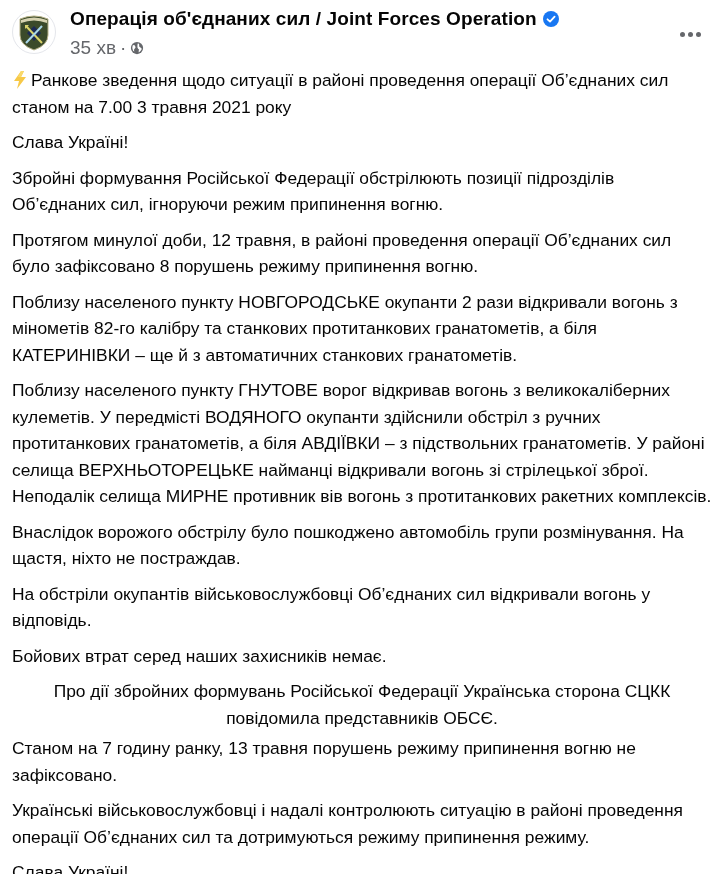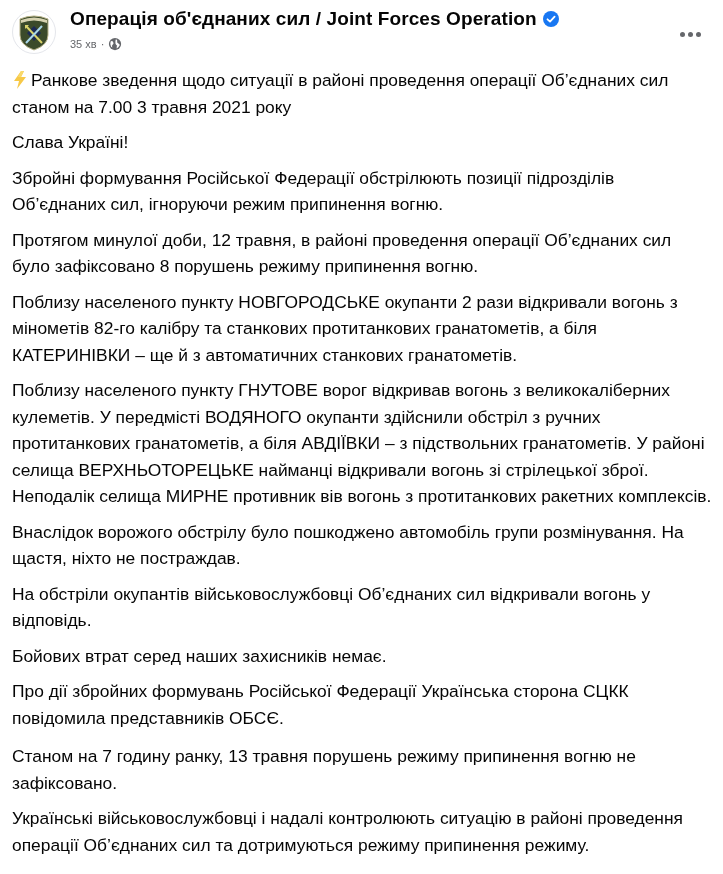--- a/index.html
+++ b/index.html
@@ -56,21 +56,21 @@
       width: 16px;
       height: 16px;
       display: inline-block;
     }
     .meta-row {
       position: absolute;
       left: 70px;
       top: 37px;
       display: flex;
       align-items: center;
-      font-size: 11px;
+      font-size: 19px;
       color: #65676b;
     }
     .meta-sep { margin: 0 4px; }
     .globe-icon { width: 14px; height: 14px; display: inline-block; }
     .more-button {
       position: absolute;
       left: 672px;
       top: 22px;
       width: 36px;
       height: 24px;
@@ -93,21 +93,22 @@
       top: 67px;
       width: 700px;
       font-size: 17.4px;
       line-height: 26.5px;
       color: #050505;
     }
     .post-body p {
       margin: 0 0 9px 0;
     }
     .post-body p.tight {
-      margin-bottom: 12px;
+      margin-bottom: 4px;
+      text-align: center;
     }
     .emoji-bolt {
       display: inline-block;
       width: 17px;
       height: 18px;
       vertical-align: -3px;
       margin-right: 2px;
     }
   </style>
 </head>

